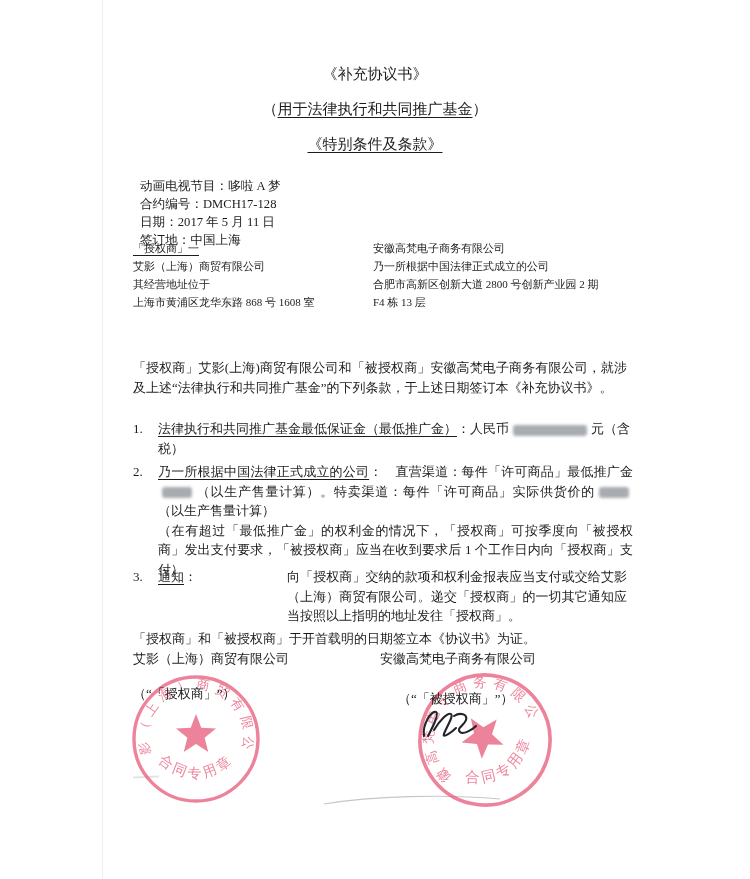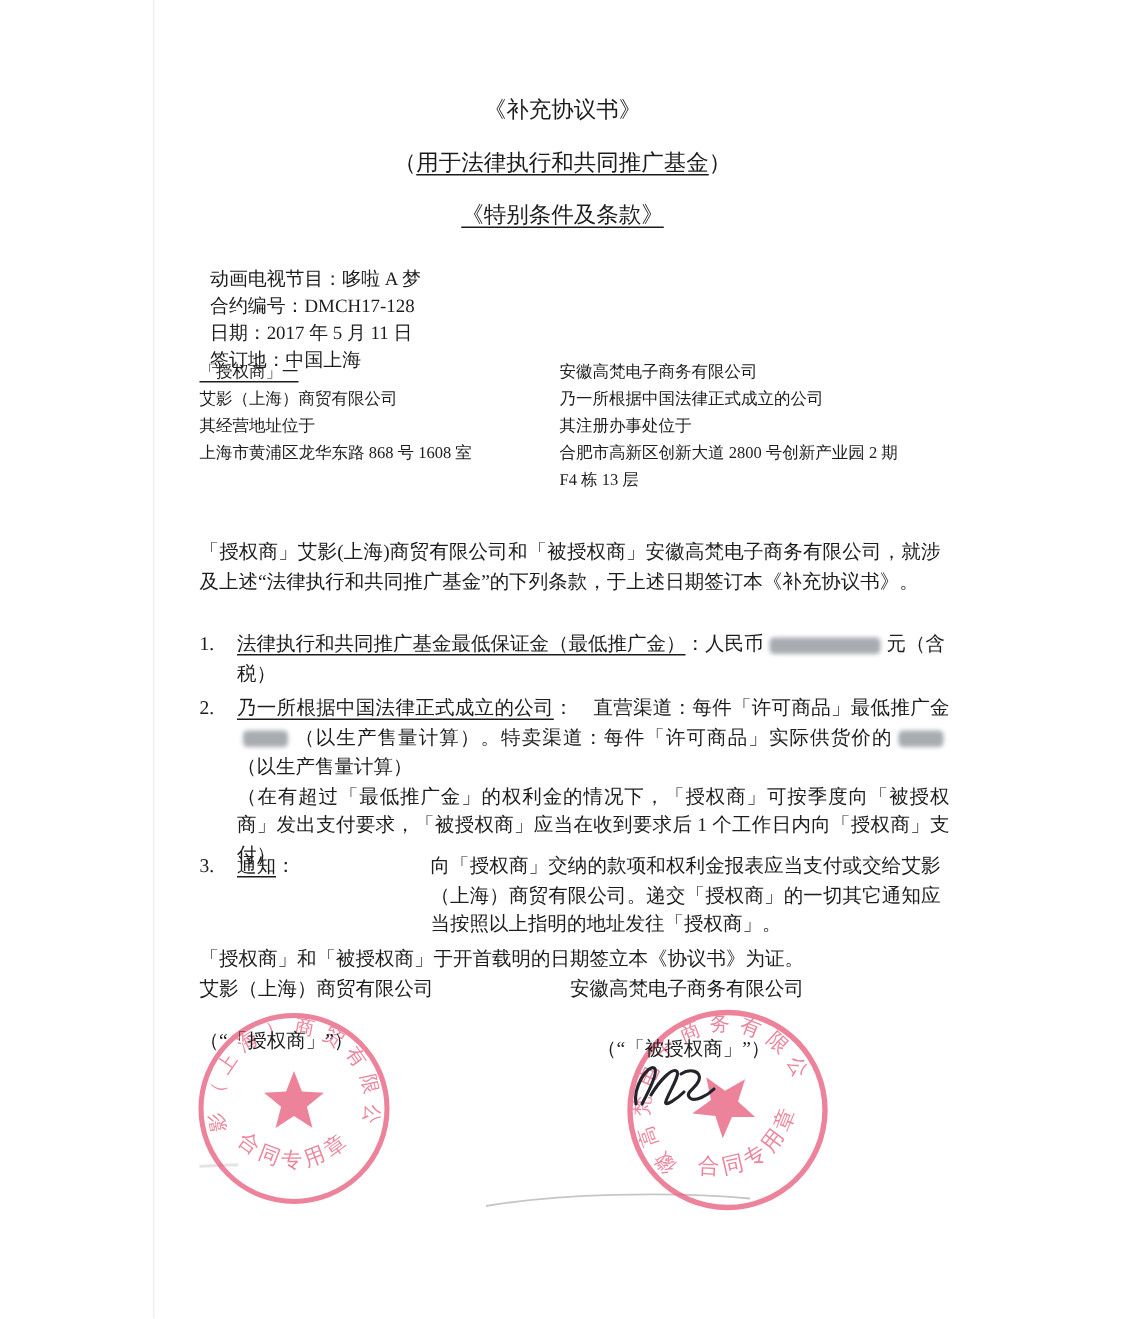--- a/index.html
+++ b/index.html
@@ -68,21 +68,20 @@
   <div class="abs col colL">
     <div class="line u">「授权商」一</div>
     <div class="line">艾影（上海）商贸有限公司</div>
     <div class="line">其经营地址位于</div>
     <div class="line">上海市黄浦区龙华东路 868 号 1608 室</div>
   </div>
 
   <div class="abs col colR">
     <div class="line">安徽高梵电子商务有限公司</div>
     <div class="line">乃一所根据中国法律正式成立的公司</div>
-    <div class="line">其注册办事处位于</div>
     <div class="wrap">合肥市高新区创新大道 2800 号创新产业园 2 期</div>
     <div class="line">F4 栋 13 层</div>
   </div>
 
   <div class="abs preamble">「授权商」艾影(上海)商贸有限公司和「被授权商」安徽高梵电子商务有限公司，就涉及上述“法律执行和共同推广基金”的下列条款，于上述日期签订本《补充协议书》。</div>
 
   <div class="abs item clause1">
     <span class="num">1.</span>
     <div class="content">
       <span class="u">法律执行和共同推广基金最低保证金（最低推广金）</span><span>：</span><span>人民币</span><span class="redact" style="width:74px;"></span><span>元（含税）</span>

